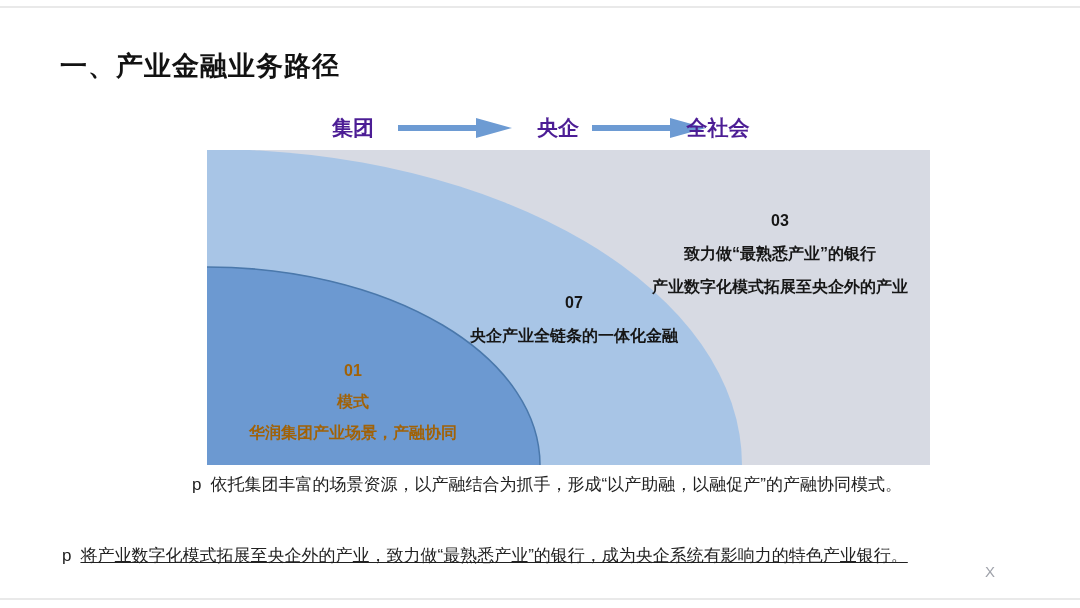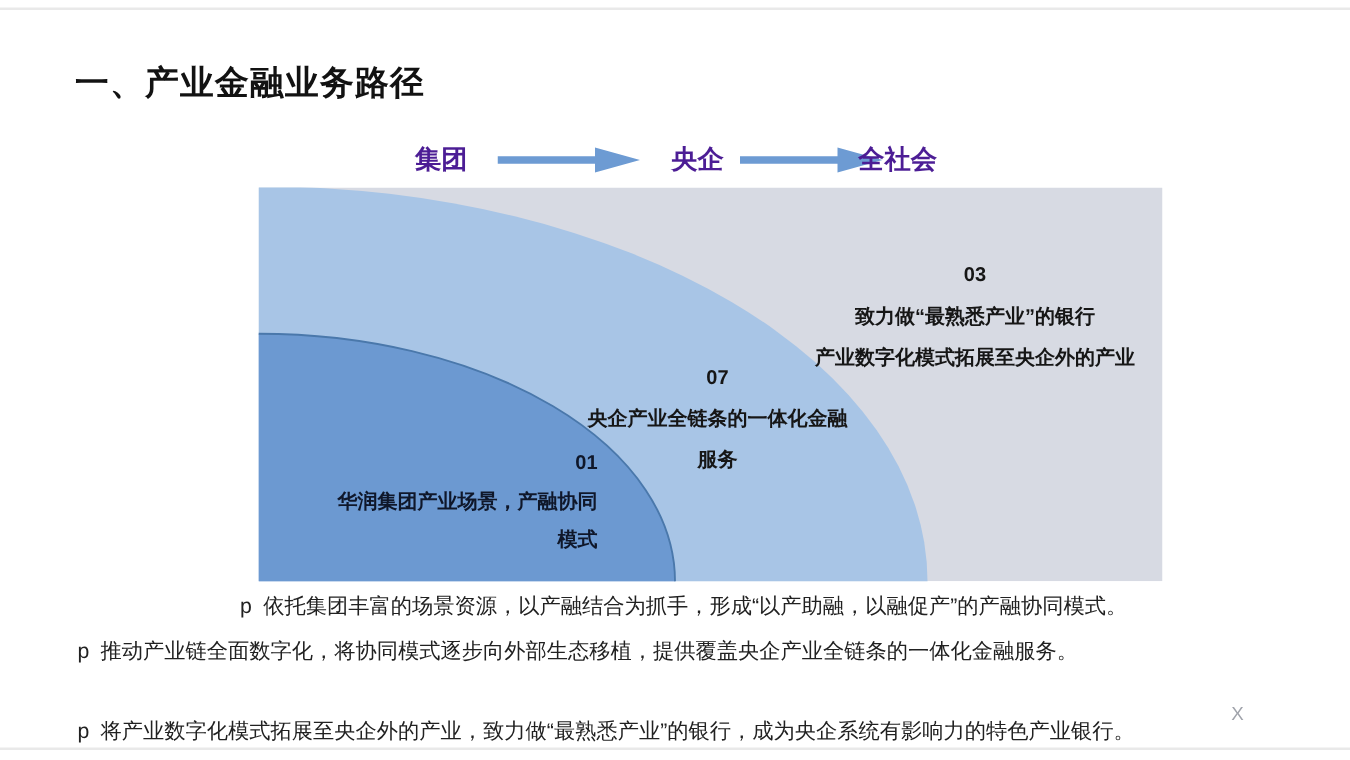--- a/index.html
+++ b/index.html
@@ -32,29 +32,29 @@
 
   .diagram-svg{position:absolute;left:207px;top:150px;}
 
   .layer-text{
     position:absolute;text-align:center;font-weight:700;
     color:#161616;
   }
   .layer-text div{white-space:nowrap;}
   .layer-03-text{left:635px;top:204px;width:290px;font-size:16px;line-height:33px;}
   .layer-02-text{left:449px;top:286px;width:250px;font-size:16px;line-height:33px;}
-  .layer-01-text{left:228px;top:355px;width:250px;font-size:16px;line-height:31px;color:#0f172a;text-align:right;}
+  .layer-01-text{left:228px;top:355px;width:250px;font-size:16px;line-height:31px;color:#a16207;}
 
   .bullet{
     position:absolute;left:62px;width:970px;
     font-size:17px;line-height:24px;color:#212121;white-space:nowrap;
   }
   .bullet-1{top:473px;text-align:center;}
   .bullet-2{top:509px;}
-  .bullet-3{top:573px;}
+  .bullet-3{top:544px;text-decoration:underline;}
   .bullet .marker{display:inline-block;margin-right:9px;}
 
   .watermark{
     position:absolute;left:985px;top:563px;
     font-size:15px;color:#a0a3ab;
   }
 </style>
 </head>
 <body>
 
@@ -83,34 +83,30 @@
 
   <div class="layer-text layer-03-text">
     <div>03</div>
     <div>致力做“最熟悉产业”的银行</div>
     <div>产业数字化模式拓展至央企外的产业</div>
   </div>
 
   <div class="layer-text layer-02-text">
     <div>07</div>
     <div>央企产业全链条的一体化金融</div>
-    <div>服务</div>
   </div>
 
   <div class="layer-text layer-01-text">
     <div>01</div>
+    <div>模式</div>
     <div>华润集团产业场景，产融协同</div>
-    <div>模式</div>
   </div>
 
   <div class="bullet bullet-1">
     <span class="marker">p</span><span>依托集团丰富的场景资源，以产融结合为抓手，形成“以产助融，以融促产”的产融协同模式。</span>
-  </div>
-  <div class="bullet bullet-2">
-    <span class="marker">p</span><span>推动产业链全面数字化，将协同模式逐步向外部生态移植，提供覆盖央企产业全链条的一体化金融服务。</span>
   </div>
   <div class="bullet bullet-3">
     <span class="marker">p</span><span>将产业数字化模式拓展至央企外的产业，致力做“最熟悉产业”的银行，成为央企系统有影响力的特色产业银行。</span>
   </div>
 
   <div class="watermark">X</div>
 
 </div>
 
 </body></html>

